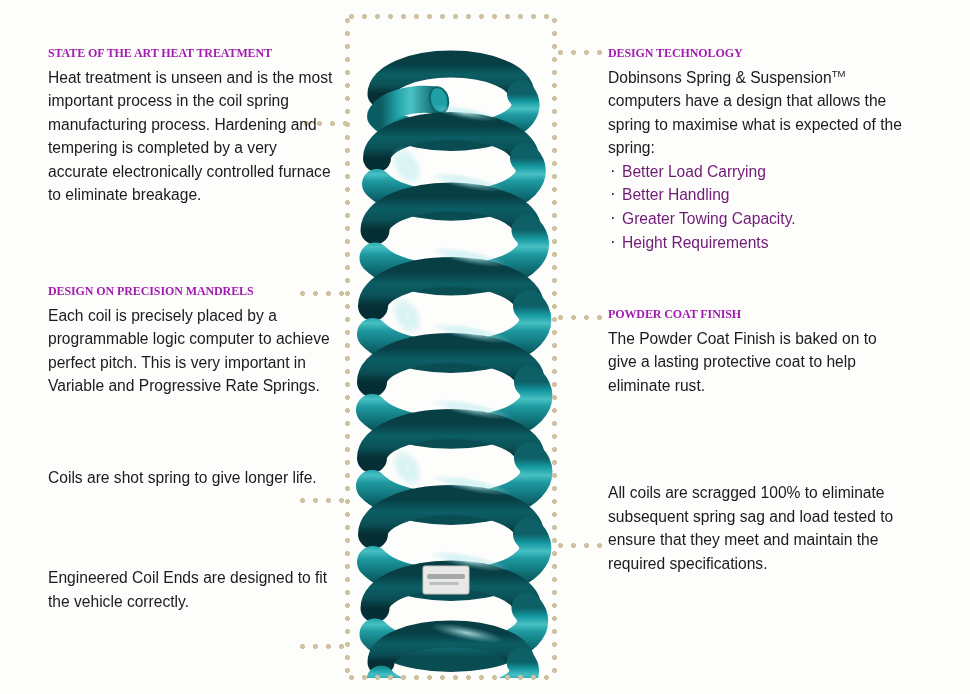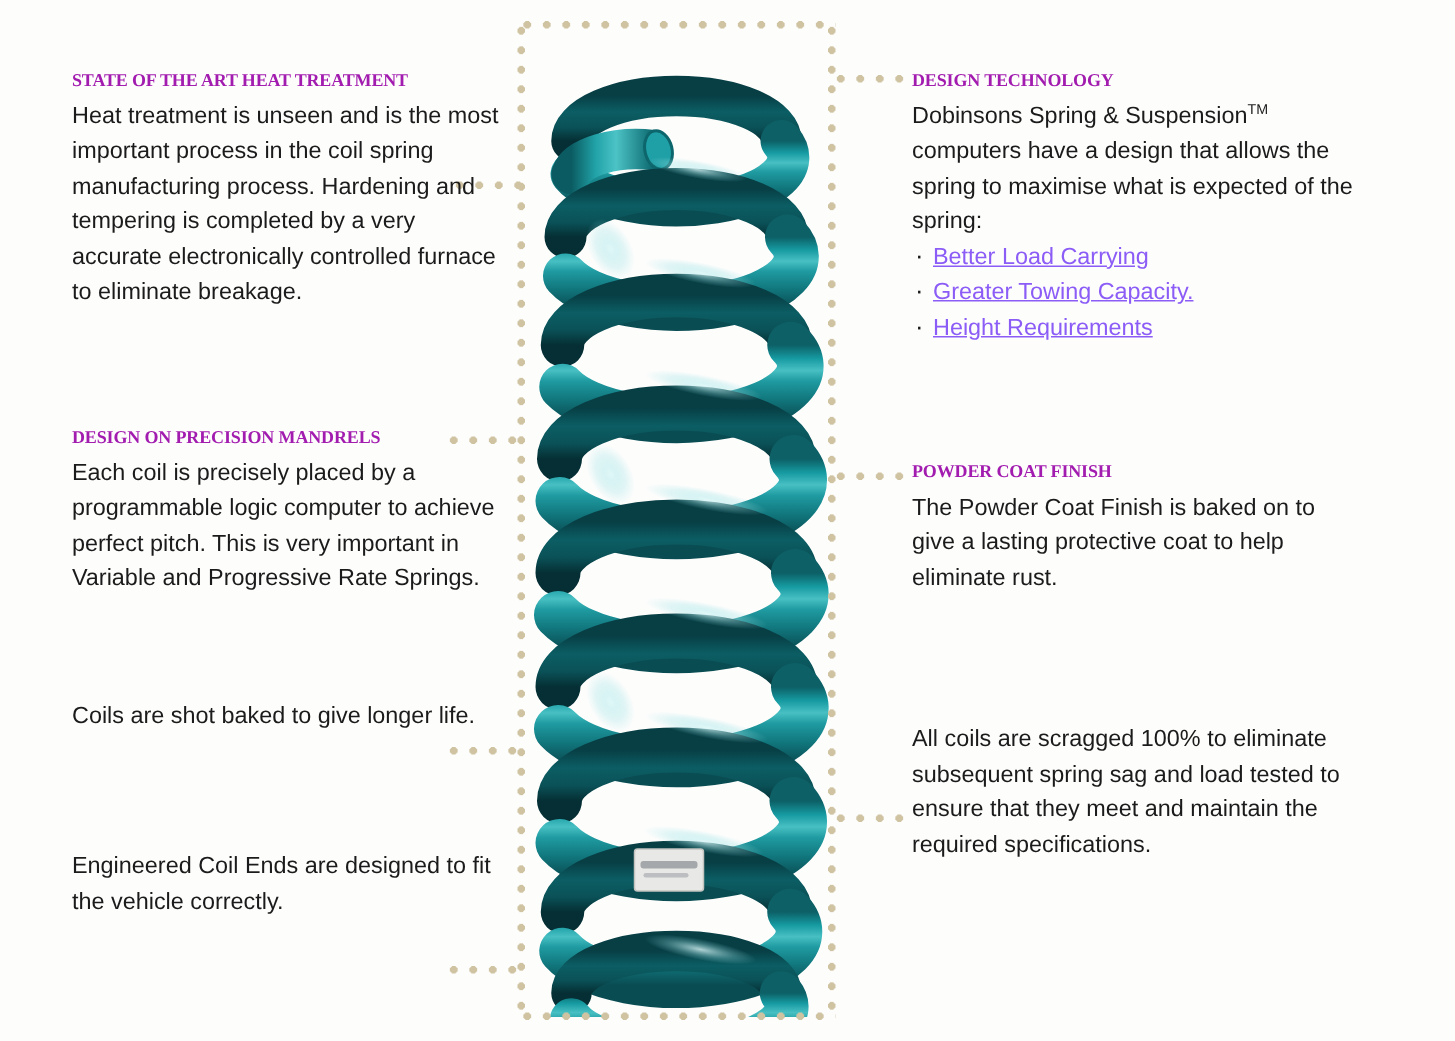--- a/index.html
+++ b/index.html
@@ -48,24 +48,23 @@
     vertical-align:super;
     line-height:0;
   }
   ul.bullets{
     list-style:none;
     margin:0;padding:0;
   }
   ul.bullets li{
     font-size:15.6px;
     line-height:23.6px;
-    color:#8b5cf6;
+    color:#701a75;
     padding-left:14px;
     position:relative;
-    text-decoration:underline;
   }
   ul.bullets li:before{
     content:"\00B7";
     position:absolute;
     left:2px;top:-1px;
     font-size:17px;
     color:#1b1b1b;
   }
 
   
@@ -227,36 +226,37 @@
       <h2 class="blk-title">STATE OF THE ART HEAT TREATMENT</h2>
       <p class="blk-body">Heat treatment is unseen and is the most important process in the coil spring manufacturing process.  Hardening and tempering is completed by a very accurate electronically controlled furnace to eliminate breakage.</p>
     </div>
 
     <div class="block" style="left:0;top:280px;width:290px;">
       <h2 class="blk-title">DESIGN ON PRECISION MANDRELS</h2>
       <p class="blk-body">Each coil is precisely placed by a programmable logic computer to achieve perfect pitch.  This is very important in Variable and Progressive Rate Springs.</p>
     </div>
 
     <div class="block" style="left:0;top:466px;width:290px;">
-      <p class="blk-body">Coils are shot baked to give longer life.</p>
+      <p class="blk-body">Coils are shot spring to give longer life.</p>
     </div>
 
     <div class="block" style="left:0;top:566px;width:290px;">
       <p class="blk-body">Engineered Coil Ends are designed to fit the vehicle correctly.</p>
     </div>
 
   </div>
 
   <div class="col col-right">
 
     <div class="block" style="left:0;top:42px;width:300px;">
       <h2 class="blk-title">DESIGN TECHNOLOGY</h2>
       <p class="blk-body"><span>Dobinsons Spring &amp; Suspension</span><span class="tm">TM</span><span> computers have a design that allows the spring to maximise what is expected of the spring:</span></p>
       <ul class="bullets">
         <li>Better Load Carrying</li>
+        <li>Better Handling</li>
         <li>Greater Towing Capacity.</li>
         <li>Height Requirements</li>
       </ul>
     </div>
 
     <div class="block" style="left:0;top:303px;width:300px;">
       <h2 class="blk-title">POWDER COAT FINISH</h2>
       <p class="blk-body">The Powder Coat Finish is baked on to give a lasting protective coat to help eliminate rust.</p>
     </div>
 

